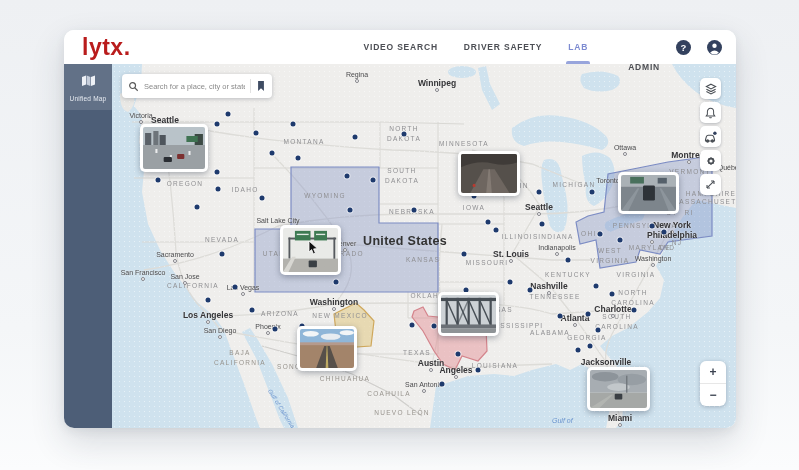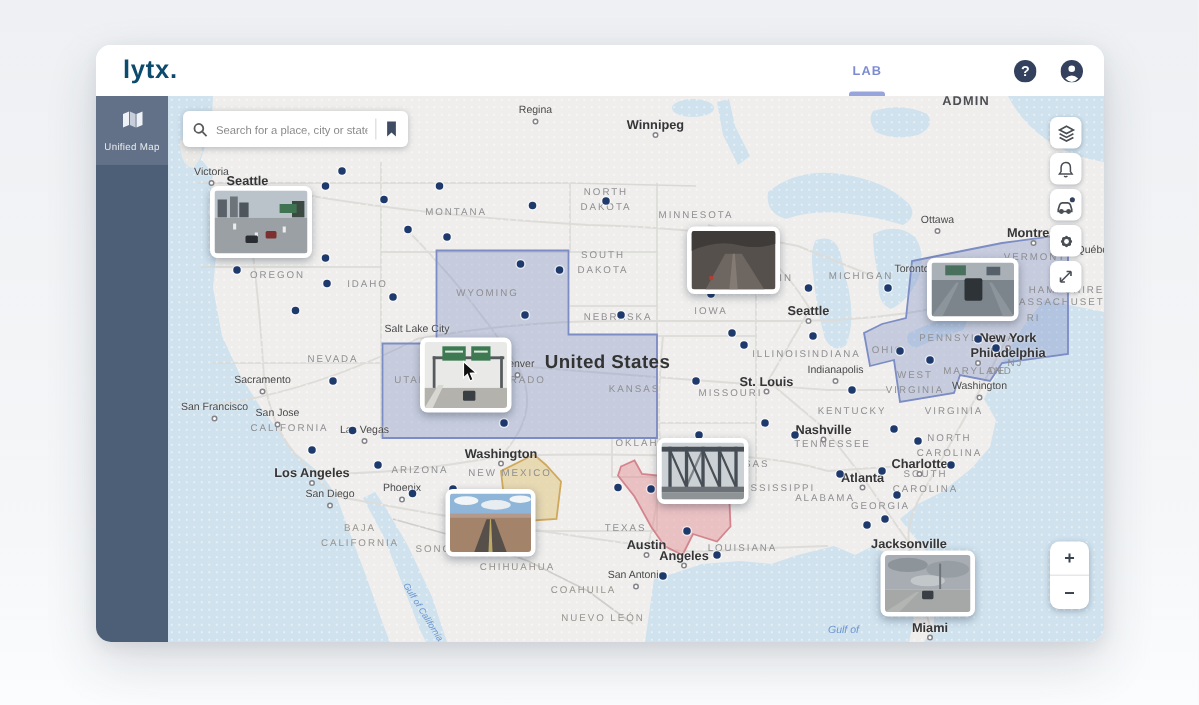--- a/index.html
+++ b/index.html
@@ -5,21 +5,21 @@
   * { margin:0; padding:0; box-sizing:border-box; }
   html,body { width:799px; height:470px; font-family:"Liberation Sans", sans-serif; }
   body { background:linear-gradient(180deg,#eef0f3 0%,#f4f6f8 70%,#fbfcfd 100%); position:relative; overflow:hidden; }
 
   .window { position:absolute; left:64px; top:30px; width:672px; height:398px;
     background:#fff; border-radius:10px; box-shadow:0 14px 34px rgba(40,50,70,.16), 0 3px 10px rgba(40,50,70,.08);
     overflow:hidden; display:flex; flex-direction:column; }
 
   
   .topbar { height:34px; background:#fff; display:flex; align-items:center; padding:0 14px 0 18px; flex:0 0 34px; position:relative; z-index:40; }
-  .logo { font-size:17px; font-weight:bold; color:#0c4a6e; letter-spacing:.5px; }
+  .logo { font-size:23px; font-weight:bold; color:#b91c1c; letter-spacing:.5px; }
   .nav { display:flex; align-items:center; gap:26px; margin-left:auto; }
   .nav-item { font-size:8.5px; font-weight:bold; letter-spacing:.8px; color:#4d4f55; cursor:pointer; position:relative; padding:12px 0; }
   .nav-item.active { color:#7d8bd1; }
   .nav-item.active::after { content:""; position:absolute; left:-2px; right:-2px; bottom:0; height:3px; background:#98a5dc; border-radius:2px 2px 0 0; }
   .nav-item.admin { margin-left:14px;margin-top:40px; }
   .round-icon { width:15px; height:15px; border-radius:50%; margin-left:16px; cursor:pointer; flex:0 0 15px; }
 
   
   .body { flex:1; display:flex; min-height:0; }
   .sidebar { width:48px; background:#4d5e77; flex:0 0 48px; z-index:30; }
@@ -68,20 +68,22 @@
   .zoomctl .sep { height:1px; background:#e7e7e7; }
 </style>
 </head>
 <body>
 
 <div class="window">
 
   <div class="topbar">
     <div class="logo">lytx.</div>
     <div class="nav">
+      <div class="nav-item">VIDEO SEARCH</div>
+      <div class="nav-item">DRIVER SAFETY</div>
       <div class="nav-item active">LAB</div>
       <div class="nav-item admin">ADMIN</div>
     </div>
     <span class="round-icon">
       <svg width="15" height="15" viewBox="0 0 15 15">
           <circle cx="7.5" cy="7.5" r="7.5" fill="#33415e"></circle>
           <text x="7.5" y="10.8" font-size="9.5" font-weight="bold" fill="#fff" text-anchor="middle" font-family="Liberation Sans,sans-serif">?</text>
         </svg>
     </span>
     <span class="round-icon">

